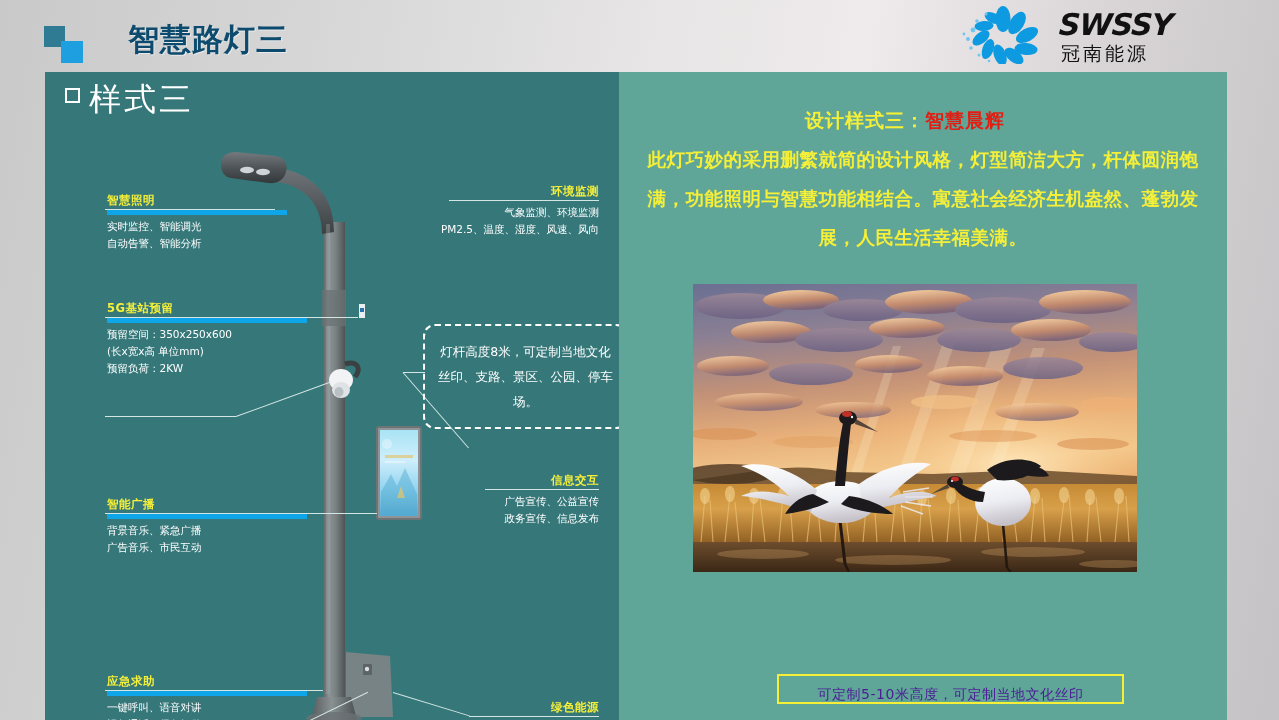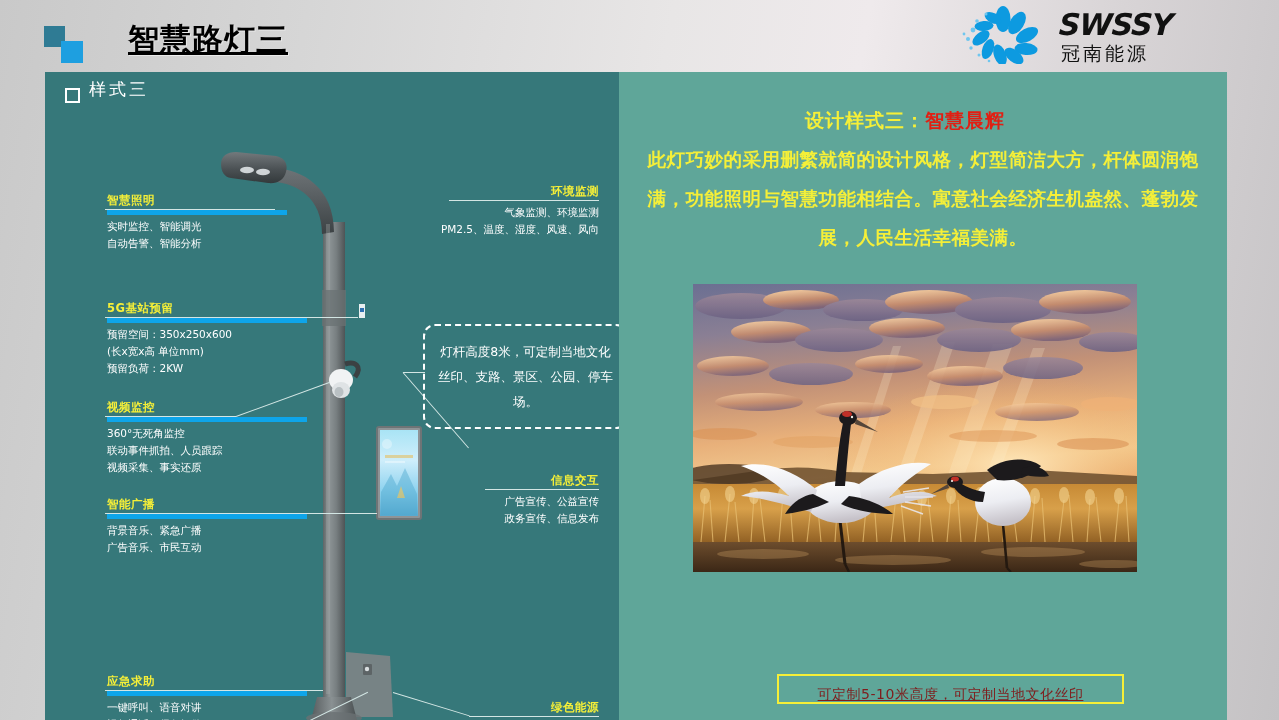--- a/index.html
+++ b/index.html
@@ -20,24 +20,23 @@
   .hdr-sq-a {
     position: absolute; left: 44px; top: 26px; width: 21px; height: 21px;
     background: #2f7b94;
   }
   .hdr-sq-b {
     position: absolute; left: 61px; top: 41px; width: 22px; height: 22px;
     background: #1e9fe0;
   }
   .hdr-title {
     position: absolute; left: 128px; top: 19px;
-    font-size: 31px; font-weight: bold; color: #000000;
+    font-size: 31px; font-weight: bold; color: #0c4a6e;
     letter-spacing: 1px;
     text-shadow: 1px 1px 0 rgba(255,255,255,.5);
-    text-decoration: underline;
   }
 
   
   .logo-wrap { position: absolute; left: 955px; top: 6px; width: 270px; height: 60px; }
   .logo-mark { position: absolute; left: 0; top: 0; width: 96px; height: 58px; }
   .logo-text {
     position: absolute; left: 104px; top: 1px;
     font-size: 30px; font-weight: bold; letter-spacing: -1px; color: #111;
     font-family: "DejaVu Sans", "Liberation Sans", sans-serif;
     font-style: italic;
@@ -60,21 +59,21 @@
     overflow: hidden;
   }
 
   
   .sq-bullet {
     position: absolute; left: 20px; top: 16px; width: 15px; height: 15px;
     border: 2px solid #ffffff;
   }
   .panel-left-title {
     position: absolute; left: 44px; top: 6px;
-    font-size: 17px; color: #ffffff; letter-spacing: 3px;
+    font-size: 32px; color: #ffffff; letter-spacing: 3px;
   }
 
   
   .lbl { position: absolute; }
   .lbl .head {
     font-size: 11.5px; font-weight: bold; color: #f5ef38;
     letter-spacing: .5px; white-space: nowrap;
     padding-bottom: 2px;
   }
   .lbl .head.rule-l { border-bottom: 5px solid #0ea5e9; }
@@ -125,21 +124,21 @@
   }
   .photo svg { display: block; }
 
   
   .caption-box {
     position: absolute; left: 158px; top: 602px; width: 347px; height: 30px;
     border: 2px solid #f5ef38;
     display: flex; align-items: center; justify-content: center;
   }
   .caption-box span {
-    font-size: 14px; color: #7f1d1d; text-decoration: underline;
+    font-size: 14px; color: #4c1d95; 
     letter-spacing: .5px;
     margin-top: 12px;
   }
 </style>
 </head>
 <body>
 
 <div class="header">
   <div class="hdr-sq-a"></div>
   <div class="hdr-sq-b"></div>
@@ -278,28 +277,20 @@
 
   <div class="lbl" style="left:62px; top:229px; width:200px;">
     <div class="head rule-l">5G基站预留</div>
     <div class="body">
       <div>预留空间：350x250x600</div>
       <div>(长x宽x高 单位mm)</div>
       <div>预留负荷：2KW</div>
     </div>
   </div>
 
-  <div class="lbl" style="left:62px; top:328px; width:200px;">
-    <div class="head rule-l">视频监控</div>
-    <div class="body">
-      <div>360°无死角监控</div>
-      <div>联动事件抓拍、人员跟踪</div>
-      <div>视频采集、事实还原</div>
-    </div>
-  </div>
 
   <div class="lbl" style="left:62px; top:425px; width:200px;">
     <div class="head rule-l">智能广播</div>
     <div class="body">
       <div>背景音乐、紧急广播</div>
       <div>广告音乐、市民互动</div>
     </div>
   </div>
 
   <div class="lbl" style="left:62px; top:602px; width:200px;">

